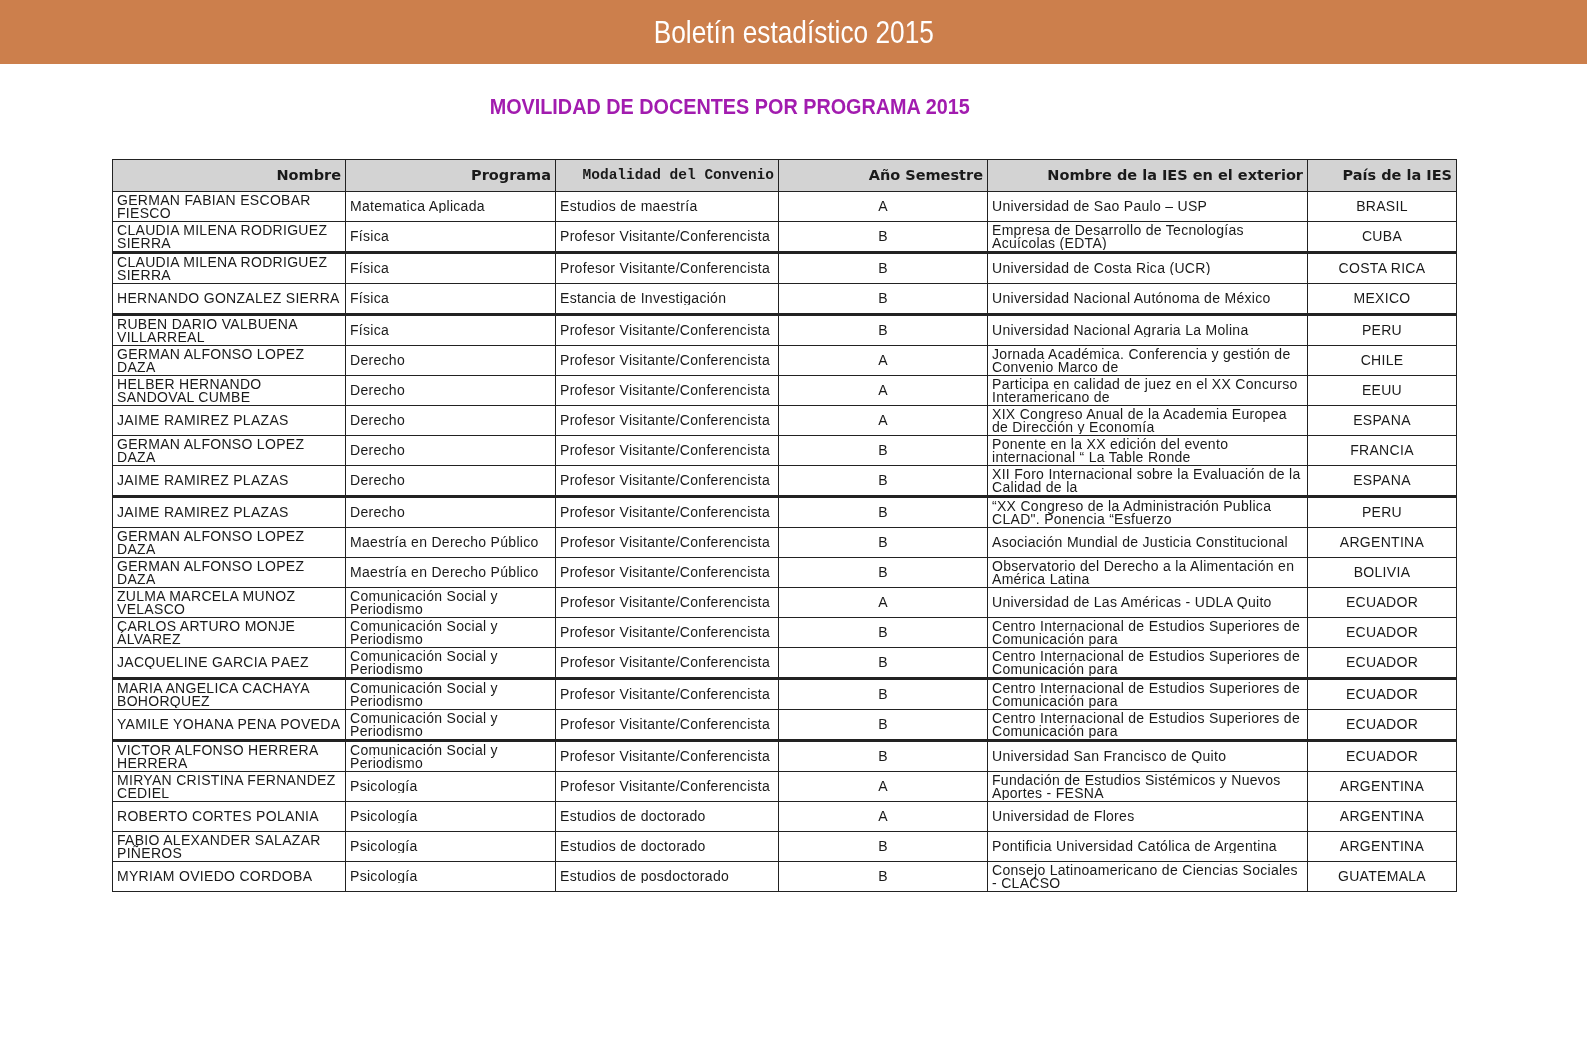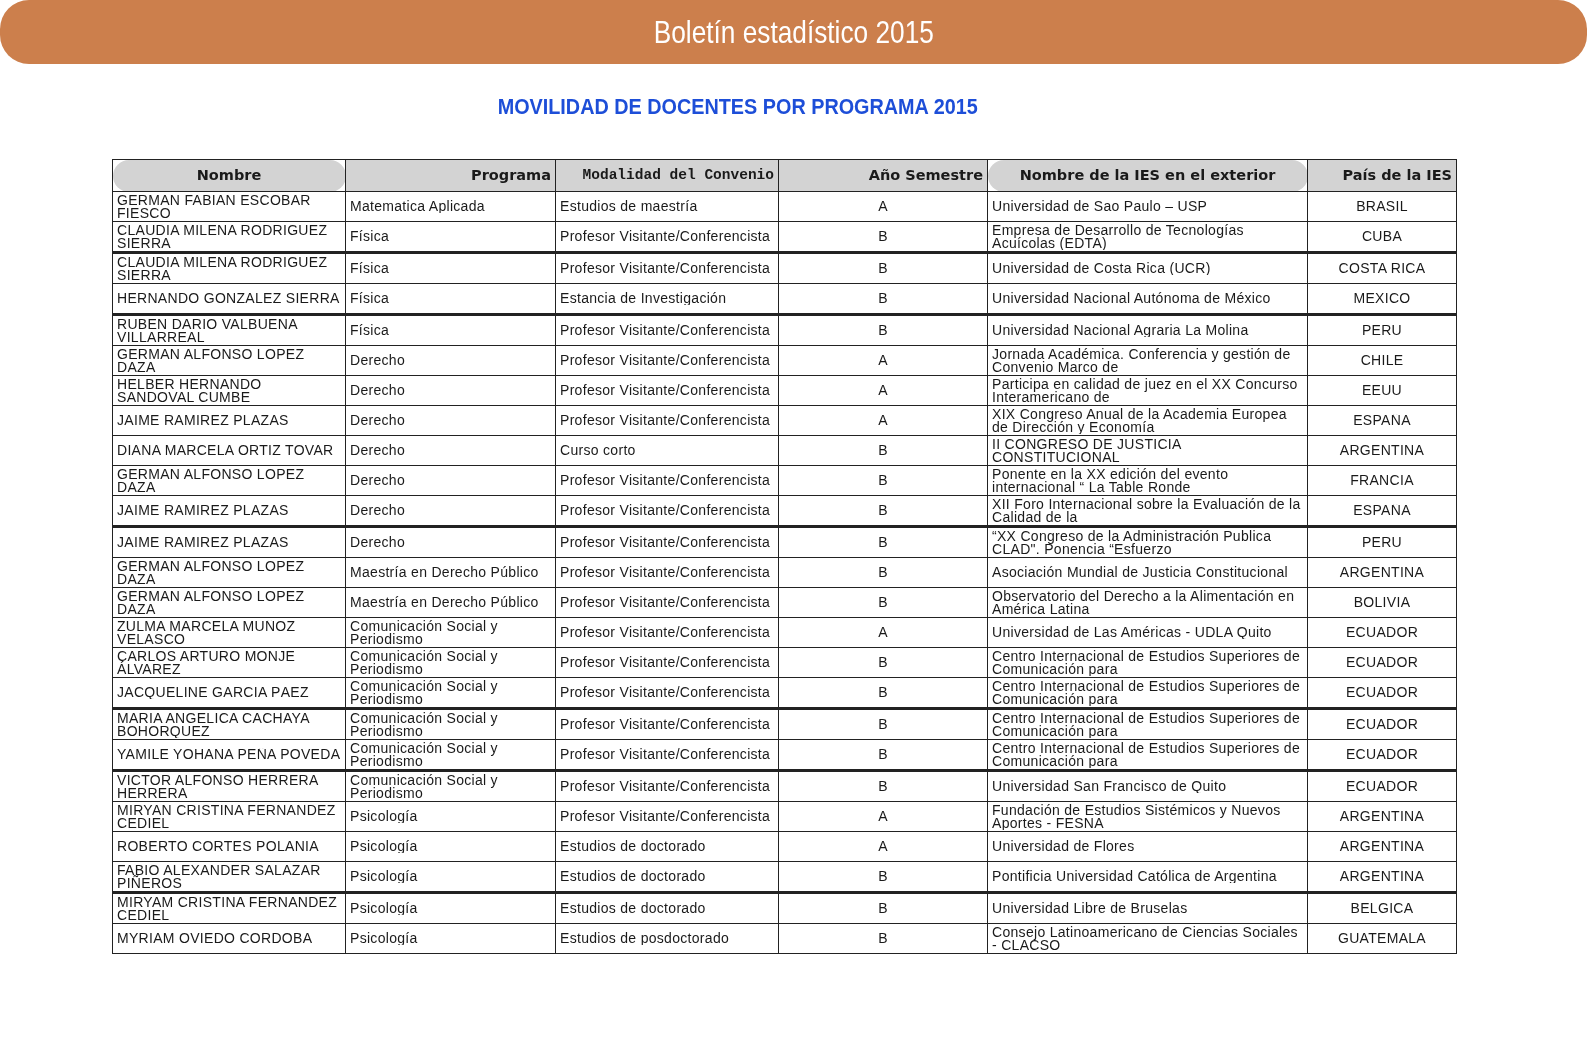--- a/index.html
+++ b/index.html
@@ -1,24 +1,24 @@
 <!DOCTYPE html>
 <html><head>
 <meta charset="utf-8">
 <style>
   html, body { margin: 0; padding: 0; background: #ffffff; }
   body { width: 1587px; height: 1042px; overflow: hidden; position: relative; font-family: "Liberation Sans", sans-serif; }
-  .banner { position: absolute; left: 0; top: 0; width: 1587px; height: 64px; background: #cc7f4c; display: flex; align-items: center; justify-content: center; border-radius: 29px; }
+  .banner { position: absolute; left: 0; top: 0; width: 1587px; height: 64px; background: #cc7f4c; display: flex; align-items: center; justify-content: center; }
   .banner-title { color: #ffffff; font-family: "Liberation Sans", sans-serif; font-size: 32px; font-stretch: condensed; transform: scaleX(0.82); letter-spacing: 0; }
-  .doc-title { position: absolute; left: 16px; top: 94px; width: 1443px; text-align: center; color: #1d4ed8; font-family: "Liberation Sans", sans-serif; font-weight: bold; font-size: 22px; }
+  .doc-title { position: absolute; left: 8px; top: 94px; width: 1443px; text-align: center; color: #a21caf; font-family: "Liberation Sans", sans-serif; font-weight: bold; font-size: 22px; }
   .doc-title span { display: inline-block; transform: scaleX(0.9); }
   table.data { position: absolute; left: 112px; top: 159px; border-collapse: collapse; table-layout: fixed; width: 1344px; font-family: "Liberation Sans", sans-serif; }
   table.data th, table.data td { border: 1.5px solid #222; padding: 0 4px; color: #1a1a1a; overflow: hidden; white-space: nowrap; }
   table.data thead th { background: #d3d3d3; height: 31px; font-family: "DejaVu Sans", sans-serif; font-weight: bold; font-size: 14.5px; line-height: 13px; text-align: right; }
-  table.data thead th.left { text-align: center; border-radius: 16px; }
+  table.data thead th.left { text-align: right; }
   table.data tbody td { height: 29px; font-size: 14px; line-height: 13px; letter-spacing: 0.3px; }
   table.data tbody tr.thick td { border-top: 3px solid #222; }
   td.c { text-align: center; }
   .cell-inner { display: block; white-space: normal; max-height: 29px; overflow: hidden; }
 </style>
 </head>
 <body>
 
 <div class="banner">
   <span class="banner-title">Boletín estadístico 2015</span>
@@ -203,336 +203,296 @@
         </td>
         <td>
           <span class="cell-inner">XIX Congreso Anual de la Academia Europea de Dirección y Economía</span>
         </td>
         <td class="c">
           <span class="cell-inner">ESPAÑA</span>
         </td>
       </tr>
       <tr>
         <td>
-          <span class="cell-inner">DIANA MARCELA ORTIZ TOVAR</span>
+          <span class="cell-inner">GERMAN ALFONSO LOPEZ DAZA</span>
         </td>
         <td>
           <span class="cell-inner">Derecho</span>
         </td>
         <td>
-          <span class="cell-inner">Curso corto</span>
-        </td>
-        <td class="c">
-          <span class="cell-inner">B</span>
-        </td>
-        <td>
-          <span class="cell-inner">II CONGRESO DE JUSTICIA CONSTITUCIONAL</span>
+          <span class="cell-inner">Profesor Visitante/Conferencista</span>
+        </td>
+        <td class="c">
+          <span class="cell-inner">B</span>
+        </td>
+        <td>
+          <span class="cell-inner">Ponente en la XX edición del evento internacional “ La Table Ronde</span>
+        </td>
+        <td class="c">
+          <span class="cell-inner">FRANCIA</span>
+        </td>
+      </tr>
+      <tr>
+        <td>
+          <span class="cell-inner">JAIME RAMIREZ PLAZAS</span>
+        </td>
+        <td>
+          <span class="cell-inner">Derecho</span>
+        </td>
+        <td>
+          <span class="cell-inner">Profesor Visitante/Conferencista</span>
+        </td>
+        <td class="c">
+          <span class="cell-inner">B</span>
+        </td>
+        <td>
+          <span class="cell-inner">XII Foro Internacional sobre la Evaluación de la Calidad de la</span>
+        </td>
+        <td class="c">
+          <span class="cell-inner">ESPAÑA</span>
+        </td>
+      </tr>
+      <tr class="thick">
+        <td>
+          <span class="cell-inner">JAIME RAMIREZ PLAZAS</span>
+        </td>
+        <td>
+          <span class="cell-inner">Derecho</span>
+        </td>
+        <td>
+          <span class="cell-inner">Profesor Visitante/Conferencista</span>
+        </td>
+        <td class="c">
+          <span class="cell-inner">B</span>
+        </td>
+        <td>
+          <span class="cell-inner">“XX Congreso de la Administración Publica CLAD". Ponencia “Esfuerzo</span>
+        </td>
+        <td class="c">
+          <span class="cell-inner">PERU</span>
+        </td>
+      </tr>
+      <tr>
+        <td>
+          <span class="cell-inner">GERMAN ALFONSO LOPEZ DAZA</span>
+        </td>
+        <td>
+          <span class="cell-inner">Maestría en Derecho Público</span>
+        </td>
+        <td>
+          <span class="cell-inner">Profesor Visitante/Conferencista</span>
+        </td>
+        <td class="c">
+          <span class="cell-inner">B</span>
+        </td>
+        <td>
+          <span class="cell-inner">Asociación Mundial de Justicia Constitucional</span>
         </td>
         <td class="c">
           <span class="cell-inner">ARGENTINA</span>
         </td>
       </tr>
       <tr>
         <td>
           <span class="cell-inner">GERMAN ALFONSO LOPEZ DAZA</span>
         </td>
         <td>
-          <span class="cell-inner">Derecho</span>
-        </td>
-        <td>
-          <span class="cell-inner">Profesor Visitante/Conferencista</span>
-        </td>
-        <td class="c">
-          <span class="cell-inner">B</span>
-        </td>
-        <td>
-          <span class="cell-inner">Ponente en la XX edición del evento internacional “ La Table Ronde</span>
-        </td>
-        <td class="c">
-          <span class="cell-inner">FRANCIA</span>
-        </td>
-      </tr>
-      <tr>
-        <td>
-          <span class="cell-inner">JAIME RAMIREZ PLAZAS</span>
-        </td>
-        <td>
-          <span class="cell-inner">Derecho</span>
-        </td>
-        <td>
-          <span class="cell-inner">Profesor Visitante/Conferencista</span>
-        </td>
-        <td class="c">
-          <span class="cell-inner">B</span>
-        </td>
-        <td>
-          <span class="cell-inner">XII Foro Internacional sobre la Evaluación de la Calidad de la</span>
-        </td>
-        <td class="c">
-          <span class="cell-inner">ESPAÑA</span>
+          <span class="cell-inner">Maestría en Derecho Público</span>
+        </td>
+        <td>
+          <span class="cell-inner">Profesor Visitante/Conferencista</span>
+        </td>
+        <td class="c">
+          <span class="cell-inner">B</span>
+        </td>
+        <td>
+          <span class="cell-inner">Observatorio del Derecho a la Alimentación en América Latina</span>
+        </td>
+        <td class="c">
+          <span class="cell-inner">BOLIVIA</span>
+        </td>
+      </tr>
+      <tr>
+        <td>
+          <span class="cell-inner">ZULMA MARCELA MUÑOZ VELASCO</span>
+        </td>
+        <td>
+          <span class="cell-inner">Comunicación Social y Periodismo</span>
+        </td>
+        <td>
+          <span class="cell-inner">Profesor Visitante/Conferencista</span>
+        </td>
+        <td class="c">
+          <span class="cell-inner">A</span>
+        </td>
+        <td>
+          <span class="cell-inner">Universidad de Las Américas - UDLA Quito</span>
+        </td>
+        <td class="c">
+          <span class="cell-inner">ECUADOR</span>
+        </td>
+      </tr>
+      <tr>
+        <td>
+          <span class="cell-inner">CARLOS ARTURO MONJE ÁLVAREZ</span>
+        </td>
+        <td>
+          <span class="cell-inner">Comunicación Social y Periodismo</span>
+        </td>
+        <td>
+          <span class="cell-inner">Profesor Visitante/Conferencista</span>
+        </td>
+        <td class="c">
+          <span class="cell-inner">B</span>
+        </td>
+        <td>
+          <span class="cell-inner">Centro Internacional de Estudios Superiores de Comunicación para</span>
+        </td>
+        <td class="c">
+          <span class="cell-inner">ECUADOR</span>
+        </td>
+      </tr>
+      <tr>
+        <td>
+          <span class="cell-inner">JACQUELINE GARCÍA PÁEZ</span>
+        </td>
+        <td>
+          <span class="cell-inner">Comunicación Social y Periodismo</span>
+        </td>
+        <td>
+          <span class="cell-inner">Profesor Visitante/Conferencista</span>
+        </td>
+        <td class="c">
+          <span class="cell-inner">B</span>
+        </td>
+        <td>
+          <span class="cell-inner">Centro Internacional de Estudios Superiores de Comunicación para</span>
+        </td>
+        <td class="c">
+          <span class="cell-inner">ECUADOR</span>
         </td>
       </tr>
       <tr class="thick">
         <td>
-          <span class="cell-inner">JAIME RAMIREZ PLAZAS</span>
-        </td>
-        <td>
-          <span class="cell-inner">Derecho</span>
-        </td>
-        <td>
-          <span class="cell-inner">Profesor Visitante/Conferencista</span>
-        </td>
-        <td class="c">
-          <span class="cell-inner">B</span>
-        </td>
-        <td>
-          <span class="cell-inner">“XX Congreso de la Administración Publica CLAD". Ponencia “Esfuerzo</span>
-        </td>
-        <td class="c">
-          <span class="cell-inner">PERU</span>
-        </td>
-      </tr>
-      <tr>
-        <td>
-          <span class="cell-inner">GERMAN ALFONSO LOPEZ DAZA</span>
-        </td>
-        <td>
-          <span class="cell-inner">Maestría en Derecho Público</span>
-        </td>
-        <td>
-          <span class="cell-inner">Profesor Visitante/Conferencista</span>
-        </td>
-        <td class="c">
-          <span class="cell-inner">B</span>
-        </td>
-        <td>
-          <span class="cell-inner">Asociación Mundial de Justicia Constitucional</span>
+          <span class="cell-inner">MARÍA ANGELICA CACHAYA BOHORQUEZ</span>
+        </td>
+        <td>
+          <span class="cell-inner">Comunicación Social y Periodismo</span>
+        </td>
+        <td>
+          <span class="cell-inner">Profesor Visitante/Conferencista</span>
+        </td>
+        <td class="c">
+          <span class="cell-inner">B</span>
+        </td>
+        <td>
+          <span class="cell-inner">Centro Internacional de Estudios Superiores de Comunicación para</span>
+        </td>
+        <td class="c">
+          <span class="cell-inner">ECUADOR</span>
+        </td>
+      </tr>
+      <tr>
+        <td>
+          <span class="cell-inner">YAMILE YOHANA PEÑA POVEDA</span>
+        </td>
+        <td>
+          <span class="cell-inner">Comunicación Social y Periodismo</span>
+        </td>
+        <td>
+          <span class="cell-inner">Profesor Visitante/Conferencista</span>
+        </td>
+        <td class="c">
+          <span class="cell-inner">B</span>
+        </td>
+        <td>
+          <span class="cell-inner">Centro Internacional de Estudios Superiores de Comunicación para</span>
+        </td>
+        <td class="c">
+          <span class="cell-inner">ECUADOR</span>
+        </td>
+      </tr>
+      <tr class="thick">
+        <td>
+          <span class="cell-inner">VICTOR ALFONSO HERRERA HERRERA</span>
+        </td>
+        <td>
+          <span class="cell-inner">Comunicación Social y Periodismo</span>
+        </td>
+        <td>
+          <span class="cell-inner">Profesor Visitante/Conferencista</span>
+        </td>
+        <td class="c">
+          <span class="cell-inner">B</span>
+        </td>
+        <td>
+          <span class="cell-inner">Universidad San Francisco de Quito</span>
+        </td>
+        <td class="c">
+          <span class="cell-inner">ECUADOR</span>
+        </td>
+      </tr>
+      <tr>
+        <td>
+          <span class="cell-inner">MIRYAN CRISTINA FERNANDEZ CEDIEL</span>
+        </td>
+        <td>
+          <span class="cell-inner">Psicología</span>
+        </td>
+        <td>
+          <span class="cell-inner">Profesor Visitante/Conferencista</span>
+        </td>
+        <td class="c">
+          <span class="cell-inner">A</span>
+        </td>
+        <td>
+          <span class="cell-inner">Fundación de Estudios Sistémicos y Nuevos Aportes - FESNA</span>
         </td>
         <td class="c">
           <span class="cell-inner">ARGENTINA</span>
         </td>
       </tr>
       <tr>
         <td>
-          <span class="cell-inner">GERMAN ALFONSO LOPEZ DAZA</span>
-        </td>
-        <td>
-          <span class="cell-inner">Maestría en Derecho Público</span>
-        </td>
-        <td>
-          <span class="cell-inner">Profesor Visitante/Conferencista</span>
-        </td>
-        <td class="c">
-          <span class="cell-inner">B</span>
-        </td>
-        <td>
-          <span class="cell-inner">Observatorio del Derecho a la Alimentación en América Latina</span>
-        </td>
-        <td class="c">
-          <span class="cell-inner">BOLIVIA</span>
-        </td>
-      </tr>
-      <tr>
-        <td>
-          <span class="cell-inner">ZULMA MARCELA MUÑOZ VELASCO</span>
-        </td>
-        <td>
-          <span class="cell-inner">Comunicación Social y Periodismo</span>
-        </td>
-        <td>
-          <span class="cell-inner">Profesor Visitante/Conferencista</span>
-        </td>
-        <td class="c">
-          <span class="cell-inner">A</span>
-        </td>
-        <td>
-          <span class="cell-inner">Universidad de Las Américas - UDLA Quito</span>
-        </td>
-        <td class="c">
-          <span class="cell-inner">ECUADOR</span>
-        </td>
-      </tr>
-      <tr>
-        <td>
-          <span class="cell-inner">CARLOS ARTURO MONJE ÁLVAREZ</span>
-        </td>
-        <td>
-          <span class="cell-inner">Comunicación Social y Periodismo</span>
-        </td>
-        <td>
-          <span class="cell-inner">Profesor Visitante/Conferencista</span>
-        </td>
-        <td class="c">
-          <span class="cell-inner">B</span>
-        </td>
-        <td>
-          <span class="cell-inner">Centro Internacional de Estudios Superiores de Comunicación para</span>
-        </td>
-        <td class="c">
-          <span class="cell-inner">ECUADOR</span>
-        </td>
-      </tr>
-      <tr>
-        <td>
-          <span class="cell-inner">JACQUELINE GARCÍA PÁEZ</span>
-        </td>
-        <td>
-          <span class="cell-inner">Comunicación Social y Periodismo</span>
-        </td>
-        <td>
-          <span class="cell-inner">Profesor Visitante/Conferencista</span>
-        </td>
-        <td class="c">
-          <span class="cell-inner">B</span>
-        </td>
-        <td>
-          <span class="cell-inner">Centro Internacional de Estudios Superiores de Comunicación para</span>
-        </td>
-        <td class="c">
-          <span class="cell-inner">ECUADOR</span>
-        </td>
-      </tr>
-      <tr class="thick">
-        <td>
-          <span class="cell-inner">MARÍA ANGELICA CACHAYA BOHORQUEZ</span>
-        </td>
-        <td>
-          <span class="cell-inner">Comunicación Social y Periodismo</span>
-        </td>
-        <td>
-          <span class="cell-inner">Profesor Visitante/Conferencista</span>
-        </td>
-        <td class="c">
-          <span class="cell-inner">B</span>
-        </td>
-        <td>
-          <span class="cell-inner">Centro Internacional de Estudios Superiores de Comunicación para</span>
-        </td>
-        <td class="c">
-          <span class="cell-inner">ECUADOR</span>
-        </td>
-      </tr>
-      <tr>
-        <td>
-          <span class="cell-inner">YAMILE YOHANA PEÑA POVEDA</span>
-        </td>
-        <td>
-          <span class="cell-inner">Comunicación Social y Periodismo</span>
-        </td>
-        <td>
-          <span class="cell-inner">Profesor Visitante/Conferencista</span>
-        </td>
-        <td class="c">
-          <span class="cell-inner">B</span>
-        </td>
-        <td>
-          <span class="cell-inner">Centro Internacional de Estudios Superiores de Comunicación para</span>
-        </td>
-        <td class="c">
-          <span class="cell-inner">ECUADOR</span>
-        </td>
-      </tr>
-      <tr class="thick">
-        <td>
-          <span class="cell-inner">VICTOR ALFONSO HERRERA HERRERA</span>
-        </td>
-        <td>
-          <span class="cell-inner">Comunicación Social y Periodismo</span>
-        </td>
-        <td>
-          <span class="cell-inner">Profesor Visitante/Conferencista</span>
-        </td>
-        <td class="c">
-          <span class="cell-inner">B</span>
-        </td>
-        <td>
-          <span class="cell-inner">Universidad San Francisco de Quito</span>
-        </td>
-        <td class="c">
-          <span class="cell-inner">ECUADOR</span>
-        </td>
-      </tr>
-      <tr>
-        <td>
-          <span class="cell-inner">MIRYAN CRISTINA FERNANDEZ CEDIEL</span>
+          <span class="cell-inner">ROBERTO CORTES POLANIA</span>
         </td>
         <td>
           <span class="cell-inner">Psicología</span>
         </td>
         <td>
-          <span class="cell-inner">Profesor Visitante/Conferencista</span>
-        </td>
-        <td class="c">
-          <span class="cell-inner">A</span>
-        </td>
-        <td>
-          <span class="cell-inner">Fundación de Estudios Sistémicos y Nuevos Aportes - FESNA</span>
+          <span class="cell-inner">Estudios de doctorado</span>
+        </td>
+        <td class="c">
+          <span class="cell-inner">A</span>
+        </td>
+        <td>
+          <span class="cell-inner">Universidad de Flores</span>
         </td>
         <td class="c">
           <span class="cell-inner">ARGENTINA</span>
         </td>
       </tr>
       <tr>
         <td>
-          <span class="cell-inner">ROBERTO CORTES POLANIA</span>
+          <span class="cell-inner">FABIO ALEXANDER SALAZAR PIÑEROS</span>
         </td>
         <td>
           <span class="cell-inner">Psicología</span>
         </td>
         <td>
           <span class="cell-inner">Estudios de doctorado</span>
         </td>
         <td class="c">
-          <span class="cell-inner">A</span>
-        </td>
-        <td>
-          <span class="cell-inner">Universidad de Flores</span>
+          <span class="cell-inner">B</span>
+        </td>
+        <td>
+          <span class="cell-inner">Pontificia Universidad Católica de Argentina</span>
         </td>
         <td class="c">
           <span class="cell-inner">ARGENTINA</span>
-        </td>
-      </tr>
-      <tr>
-        <td>
-          <span class="cell-inner">FABIO ALEXANDER SALAZAR PIÑEROS</span>
-        </td>
-        <td>
-          <span class="cell-inner">Psicología</span>
-        </td>
-        <td>
-          <span class="cell-inner">Estudios de doctorado</span>
-        </td>
-        <td class="c">
-          <span class="cell-inner">B</span>
-        </td>
-        <td>
-          <span class="cell-inner">Pontificia Universidad Católica de Argentina</span>
-        </td>
-        <td class="c">
-          <span class="cell-inner">ARGENTINA</span>
-        </td>
-      </tr>
-      <tr class="thick">
-        <td>
-          <span class="cell-inner">MIRYAM CRISTINA FERNÁNDEZ CEDIEL</span>
-        </td>
-        <td>
-          <span class="cell-inner">Psicología</span>
-        </td>
-        <td>
-          <span class="cell-inner">Estudios de doctorado</span>
-        </td>
-        <td class="c">
-          <span class="cell-inner">B</span>
-        </td>
-        <td>
-          <span class="cell-inner">Universidad Libre de Bruselas</span>
-        </td>
-        <td class="c">
-          <span class="cell-inner">BELGICA</span>
         </td>
       </tr>
       <tr>
         <td>
           <span class="cell-inner">MYRIAM OVIEDO CÓRDOBA</span>
         </td>
         <td>
           <span class="cell-inner">Psicología</span>
         </td>
         <td>

